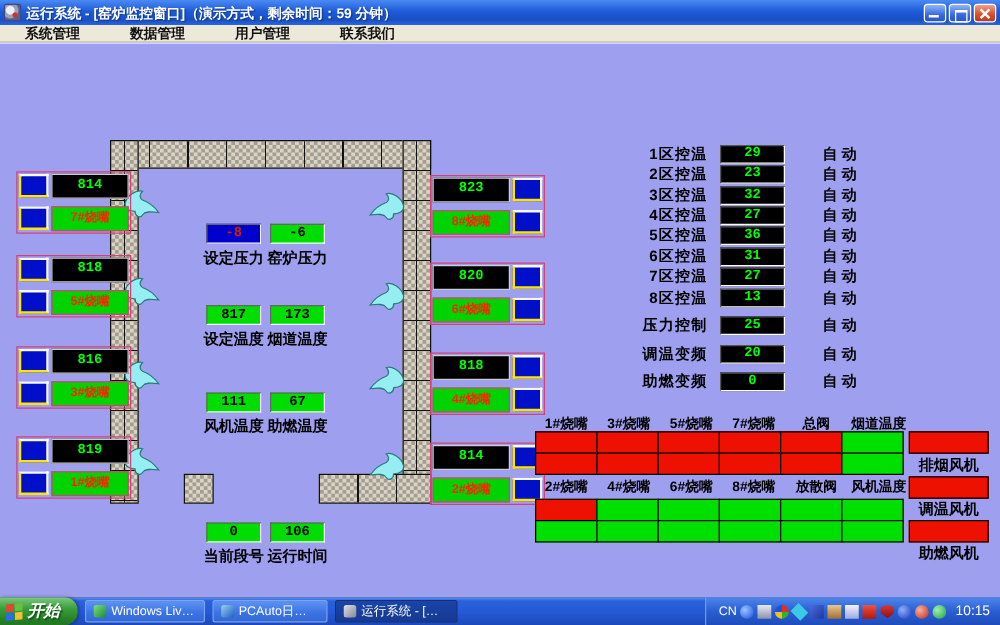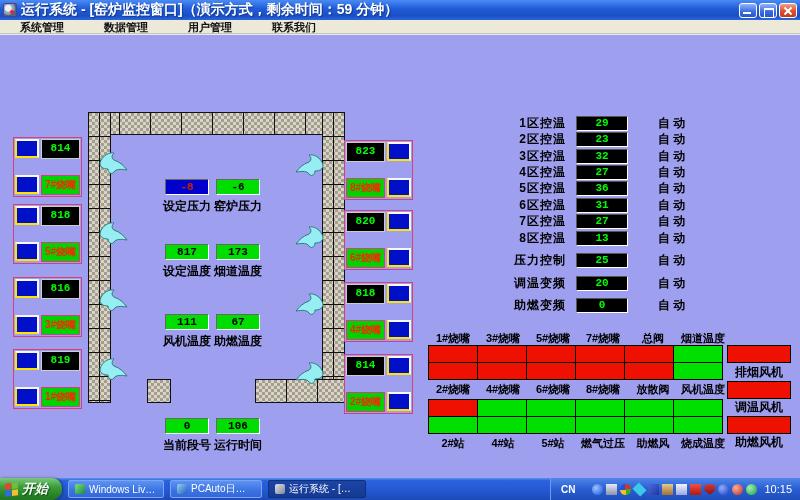--- a/index.html
+++ b/index.html
@@ -11,21 +11,21 @@
   
   .titlebar {
     position:absolute; left:0; top:0; width:800px; height:20px;
     background:linear-gradient(180deg,#4a8af4 0%,#1f5bd8 45%,#1a4fc4 80%,#2a66e0 100%);
     display:flex; align-items:center; padding:0 3px;
   }
   .appicon { width:14px; height:14px; margin-right:4px; border-radius:2px;
     background:radial-gradient(circle at 35% 35%, #f0f0f4 0 3px, #9aa0b8 4px 6px, #5a6080 7px); 
     border:1px solid #3a4a90; position:relative;}
   .appicon::after{content:""; position:absolute; right:2px; bottom:2px; width:4px; height:4px; background:#d03030; border-radius:50%;}
-  .wtitle { color:#fff; font-size:14px; font-weight:bold; text-shadow:1px 1px 1px #103a8a; white-space:nowrap; }
+  .wtitle { color:#fff; font-size:11px; font-weight:bold; text-shadow:1px 1px 1px #103a8a; white-space:nowrap; }
   .winbtns { margin-left:auto; display:flex; gap:2px; }
   .wbtn { width:18px; height:15px; border:1px solid #fff; border-radius:3px;
     background:linear-gradient(180deg,#8fb4f8,#3a6ae0 60%,#2a56c8); position:relative; }
   .wbtn.close { background:linear-gradient(180deg,#f0a088,#dd4f2c 55%,#c03a1a); }
   .glyph-min::after { content:""; position:absolute; left:3px; bottom:3px; width:8px; height:2px; background:#fff; }
   .glyph-restore::after { content:""; position:absolute; left:4px; top:4px; width:8px; height:7px; border:1px solid #fff; border-top-width:2px; }
   .glyph-close::before, .glyph-close::after { content:""; position:absolute; left:3px; top:6px; width:10px; height:2px; background:#fff; }
   .glyph-close::before{ transform:rotate(45deg);} .glyph-close::after{ transform:rotate(-45deg);}
   
   .menubar {
@@ -50,22 +50,22 @@
   .wall.vert { background-image:
       repeating-linear-gradient(180deg, rgba(0,0,0,0) 0 23px, #111 23px 24px),
       linear-gradient(90deg, rgba(0,0,0,0) 0 10px, #111 10px 11px, rgba(0,0,0,0) 11px),
       repeating-conic-gradient(#dad4c7 0% 25%, #a49e91 0% 50%);
     background-size:auto, auto, 6px 6px; }
   
   .flame { position:absolute; width:30px; height:26px; }
   .flame svg { display:block; }
   .flame.mirror svg { transform:scaleX(-1); }
   
-  .bmod { position:absolute; width:69px; border:1px solid #d5407a; padding:1px;
-    display:flex; flex-direction:column; gap:16px; }
+  .bmod { position:absolute; width:92px; border:1px solid #d5407a; padding:1px;
+    display:flex; flex-direction:column; gap:6px; }
   .brow { display:flex; gap:2px; height:20px; }
   .bmod.mirror .brow { flex-direction:row-reverse; }
   .bsq { flex:0 0 24px; height:19px; background:#0010c8;
     border:2px solid #ffe400; border-top-color:#f8f8f8; border-right-color:#f8f8f8; }
   .bdisp { flex:1; background:#000; color:#00ff00; font:bold 11px "Liberation Mono", monospace;
     text-align:center; line-height:17px; border:1px solid #ccc; }
   .blab { flex:1; background:#00d400; color:#ff2200; font-size:10px; font-weight:bold;
     text-align:center; line-height:17px; border:1px solid #d5407a; white-space:nowrap; }
   
   .cpair { position:absolute; display:grid; grid-template-columns:48px 48px; column-gap:3px;
@@ -114,21 +114,21 @@
   .task.w1{width:96px;} .task.w2{width:92px;} .task.w3{width:98px;}
   .task.active { background:linear-gradient(180deg,#1b44a8,#163a92); border-color:#12307a; }
   .ttext { white-space:nowrap; overflow:hidden; text-overflow:ellipsis; }
   .ticon { width:10px; height:10px; flex:0 0 10px; border-radius:2px; }
   .ti1{background:linear-gradient(135deg,#7de07d,#1a8a3a);} 
   .ti2{background:linear-gradient(135deg,#9ad0f0,#2060c0);}
   .ti3{background:linear-gradient(135deg,#e0e0e8,#808898);}
   .tray { margin-left:auto; height:22px; display:flex; align-items:center; gap:3px;
     padding:0 8px 0 10px; background:linear-gradient(180deg,#4e86ea 0%,#2a5ed2 50%,#1e4cba 100%);
     border-left:1px solid #6a9af2; }
-  .lang { color:#fff; font-size:10px; font-weight:bold; margin-right:14px; }
+  .lang { color:#fff; font-size:10px; font-weight:normal; margin-right:0; }
   .tico { width:11px; height:11px; flex:0 0 11px; }
   .round { border-radius:50%; }
   .clock { color:#fff; font-size:11px; margin-left:4px; }
 </style>
 </head>
 <body>
 
 <div class="screen">
 
   <div class="titlebar">
@@ -405,28 +405,20 @@
       <span class="cell green"></span>
       <span class="cell green"></span>
     </div>
     <div class="grow gcells">
       <span class="cell green"></span>
       <span class="cell green"></span>
       <span class="cell green"></span>
       <span class="cell green"></span>
       <span class="cell green"></span>
       <span class="cell green"></span>
-    </div>
-    <div class="grow glabels gbottom">
-      <span class="glabel">2#站</span>
-      <span class="glabel">4#站</span>
-      <span class="glabel">5#站</span>
-      <span class="glabel">燃气过压</span>
-      <span class="glabel">助燃风</span>
-      <span class="glabel">烧成温度</span>
     </div>
   </div>
 
   <div class="fanbox red" style="left:727px;top:345px"></div>
   <div class="fanlabel" style="left:726px;top:364px">排烟风机</div>
   <div class="fanbox red" style="left:727px;top:381px"></div>
   <div class="fanlabel" style="left:726px;top:399px">调温风机</div>
   <div class="fanbox red" style="left:727px;top:416px"></div>
   <div class="fanlabel" style="left:726px;top:434px">助燃风机</div>
 

